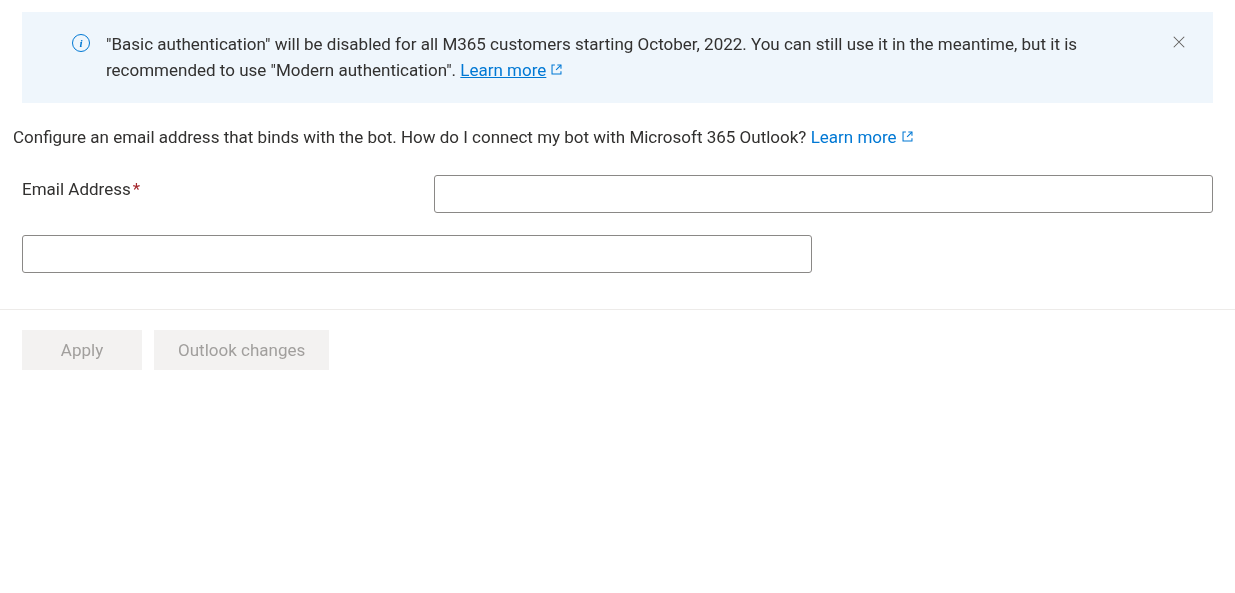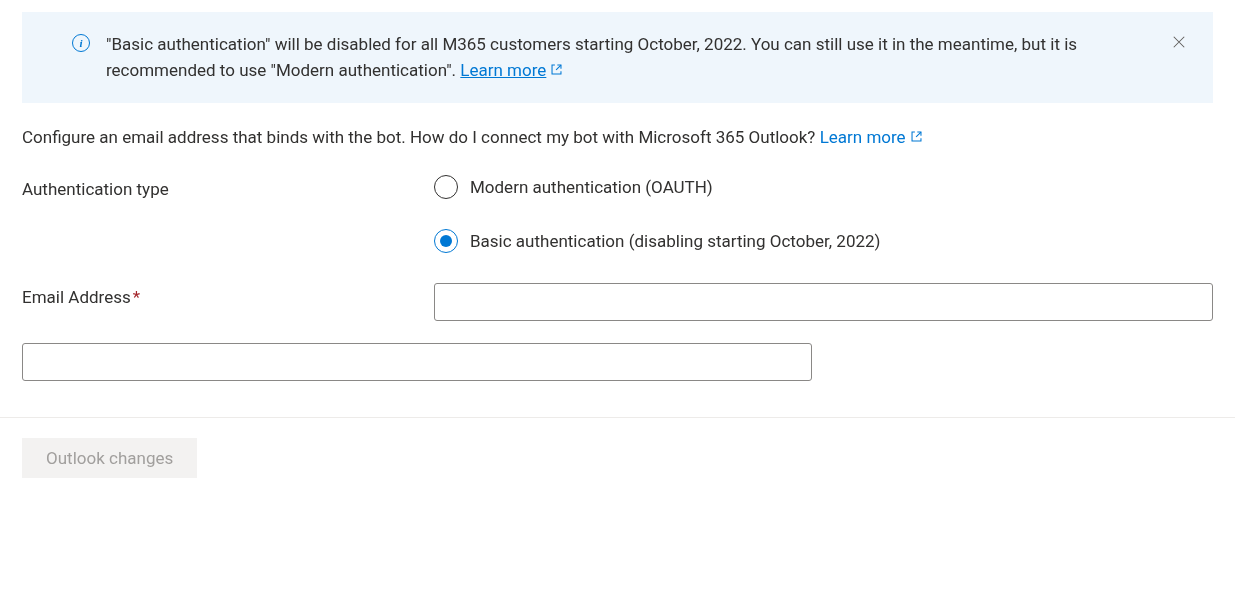--- a/index.html
+++ b/index.html
@@ -65,21 +65,21 @@
       text-decoration: none;
       cursor: pointer;
     }
     .ext-icon {
       display: inline-block;
       margin-left: 4px;
       vertical-align: baseline;
     }
     .ext-icon svg { width: 13px; height: 13px; }
     .desc-row {
-      padding: 0 22px;
+      padding: 0 13px;
       font-size: 17px;
       color: #323130;
       margin-bottom: 28px;
     }
     .form-area {
       padding: 0 22px;
     }
     .form-row {
       display: flex;
       align-items: flex-start;
@@ -172,37 +172,20 @@
 <div class="desc-row">
   <span>Configure an email address that binds with the bot. How do I connect my bot with Microsoft 365 Outlook? </span><a class="link-nounderline"><span>Learn more</span><span class="ext-icon"><svg viewBox="0 0 16 16" fill="none" stroke="#0078d4" stroke-width="1.3">
           <path d="M6 2.5H2.5v11h11V10"></path>
           <path d="M9 2.5h4.5V7"></path>
           <path d="M13.5 2.5L7.5 8.5"></path>
         </svg></span></a>
 </div>
 
 <div class="form-area">
 
-  <div class="form-row">
-    <div class="form-label">Authentication type</div>
-    <div class="form-control">
-      <div class="radio-group">
-        <div class="radio-option">
-          <div class="radio-circle"></div>
-          <span>Modern authentication (OAUTH)</span>
-        </div>
-        <div class="radio-option">
-          <div class="radio-circle selected">
-              <div class="radio-dot"></div>
-            </div>
-          <span>Basic authentication (disabling starting October, 2022)</span>
-        </div>
-      </div>
-    </div>
-  </div>
 
   <div class="form-row" style="margin-bottom:22px;margin-top:24px;">
     <div class="form-label">
       <span>Email Address</span><span class="required">*</span>
     </div>
     <div class="form-control">
       <input type="text" class="text-input" value="" style="">
     </div>
   </div>
 
@@ -210,14 +193,15 @@
     <div class="form-control">
       <input type="password" class="text-input" value="" style="">
     </div>
   </div>
 
 </div>
 
 <hr class="divider">
 
 <div class="button-row">
+  <button class="btn">Apply</button>
   <button class="btn">Outlook changes</button>
 </div>
 
 </body></html>

